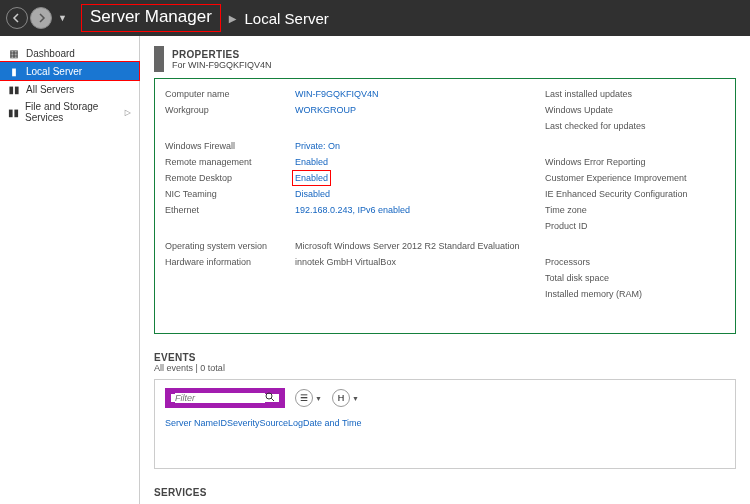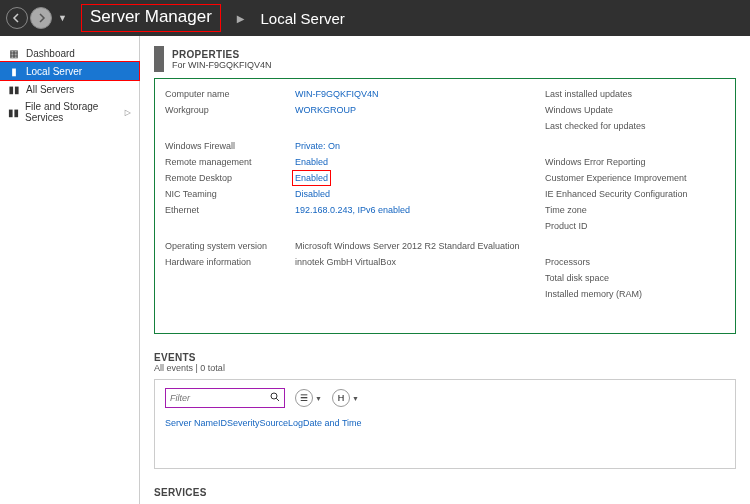--- a/index.html
+++ b/index.html
@@ -8,21 +8,21 @@
       height: 36px; background: #303030; display: flex; align-items: center;
       color: #fff; padding: 0 6px; gap: 2px;
     }
     .nav-btn {
       width: 22px; height: 22px; border: 1px solid #888; border-radius: 50%;
       display: flex; align-items: center; justify-content: center;
       color: #ccc; font-size: 11px; cursor: pointer;
     }
     .nav-arrow-fwd { background: #aaa; color: #444; }
     .dd-arrow { color: #ccc; font-size: 9px; margin-left: 4px; margin-right: 8px; cursor: pointer; }
-    .title-bar { display: flex; align-items: center; gap: 16px; font-size: 17px; font-weight: 300; }
+    .title-bar { display: flex; align-items: center; gap: 8px; font-size: 17px; font-weight: 300; }
     .title-highlight { border: 1.5px solid red; padding: 2px 8px 4px 8px; margin-left: 4px; }
     .bc-sep { color: #aaa; font-size: 10px; }
     .bc-sub { font-size: 15px; font-weight: 300; color: #fff; }
     .main { display: flex; height: calc(100% - 36px); }
     .sidebar { width: 140px; border-right: 1px solid #ccc; padding-top: 8px; background: #fff; }
     .sb-item { display: flex; align-items: center; gap: 6px; padding: 3px 8px; font-size: 10px; color: #333; cursor: pointer; }
     .sb-item.active { background: #1976d2; color: #fff; }
     .sb-item-hl { border: 1.5px solid red; margin: -1px; }
     .sb-icon { width: 12px; height: 12px; display: flex; align-items: center; justify-content: center; font-size: 10px; }
     .sb-chev { margin-left: auto; font-size: 8px; color: #888; }
@@ -37,21 +37,21 @@
     .pcol.labels { width: 100px; }
     .pcol.values { width: 220px; }
     .pcol.rlabels { width: 180px; }
     .prow { font-size: 9px; color: #555; min-height: 14px; line-height: 14px; white-space: nowrap; }
     .plink { color: #1565c0; cursor: pointer; }
     .gap { height: 18px; }
     .hl-box { border: 1.5px solid red; padding: 0 2px; display: inline-block; margin: -1px -3px; }
     .events-sub { font-size: 9px; color: #555; margin-bottom: 6px; }
     .events-box { border: 1px solid #ccc; padding: 8px 10px 40px 10px; margin-bottom: 18px; }
     .filter-row { display: flex; align-items: center; gap: 10px; margin-bottom: 10px; }
-    .filter-input { display: flex; align-items: center; border: 1px solid #a21caf; height: 20px; width: 120px; padding: 0 4px; }
+    .filter-input { display: flex; align-items: center; border: 6px solid #a21caf; height: 20px; width: 120px; padding: 0 4px; }
     .filter-input input { border: none; outline: none; font-size: 9px; font-style: italic; color: #888; flex: 1; width: 80px; }
     .filter-search { font-size: 10px; cursor: pointer; }
     .round-btn { width: 18px; height: 18px; border: 1px solid #999; border-radius: 50%; display: flex; align-items: center; justify-content: center; font-size: 9px; cursor: pointer; }
     .tiny-dd { font-size: 7px; color: #555; }
     .ev-cols { display: flex; font-size: 9px; color: #1565c0; }
     .ev-cols span { cursor: pointer; }
     .services-title { font-size: 10px; font-weight: 600; color: #444; letter-spacing: 0.3px; }
   </style>
 </head>
 <body>

